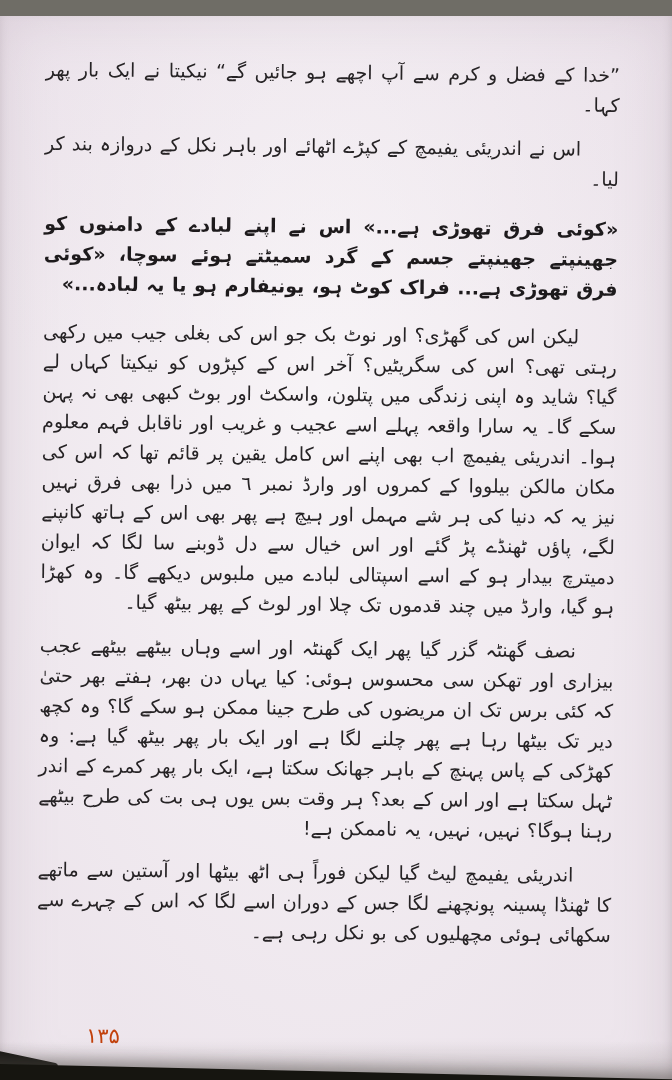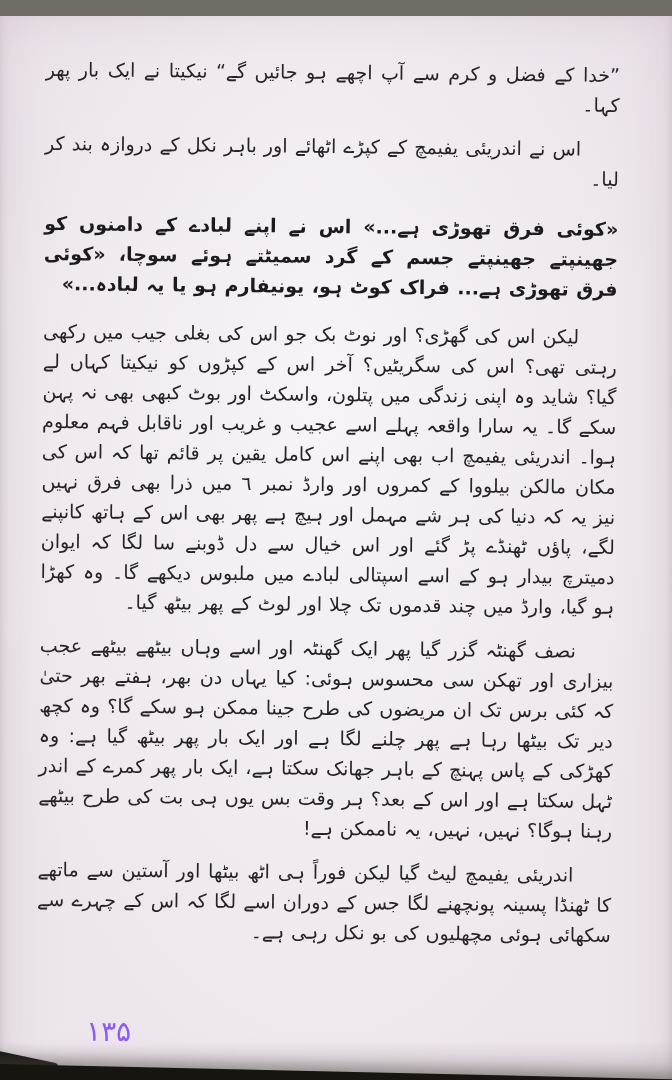--- a/index.html
+++ b/index.html
@@ -45,22 +45,22 @@
   .para.flush { text-indent: 0; }
   .para.emphasis {
     font-weight: bold;
     margin-top: 20px;
     margin-bottom: 18px;
     color: #1d1a1c;
   }
   .page-number {
     position: absolute;
     left: 86px; bottom: 48px;
-    font-size: 28px;
-    color: #8b5cf6;
+    font-size: 21px;
+    color: #c2410c;
     transform: rotate(0.6deg);
     letter-spacing: 2px;
   }
   .scan-bottom-edge {
     position: absolute;
     bottom: -26px; left: -26px;
     width: 760px; height: 50px;
     background: #161510;
     transform: rotate(1.3deg);
     box-shadow: 0 -6px 14px rgba(80,75,70,0.45);

